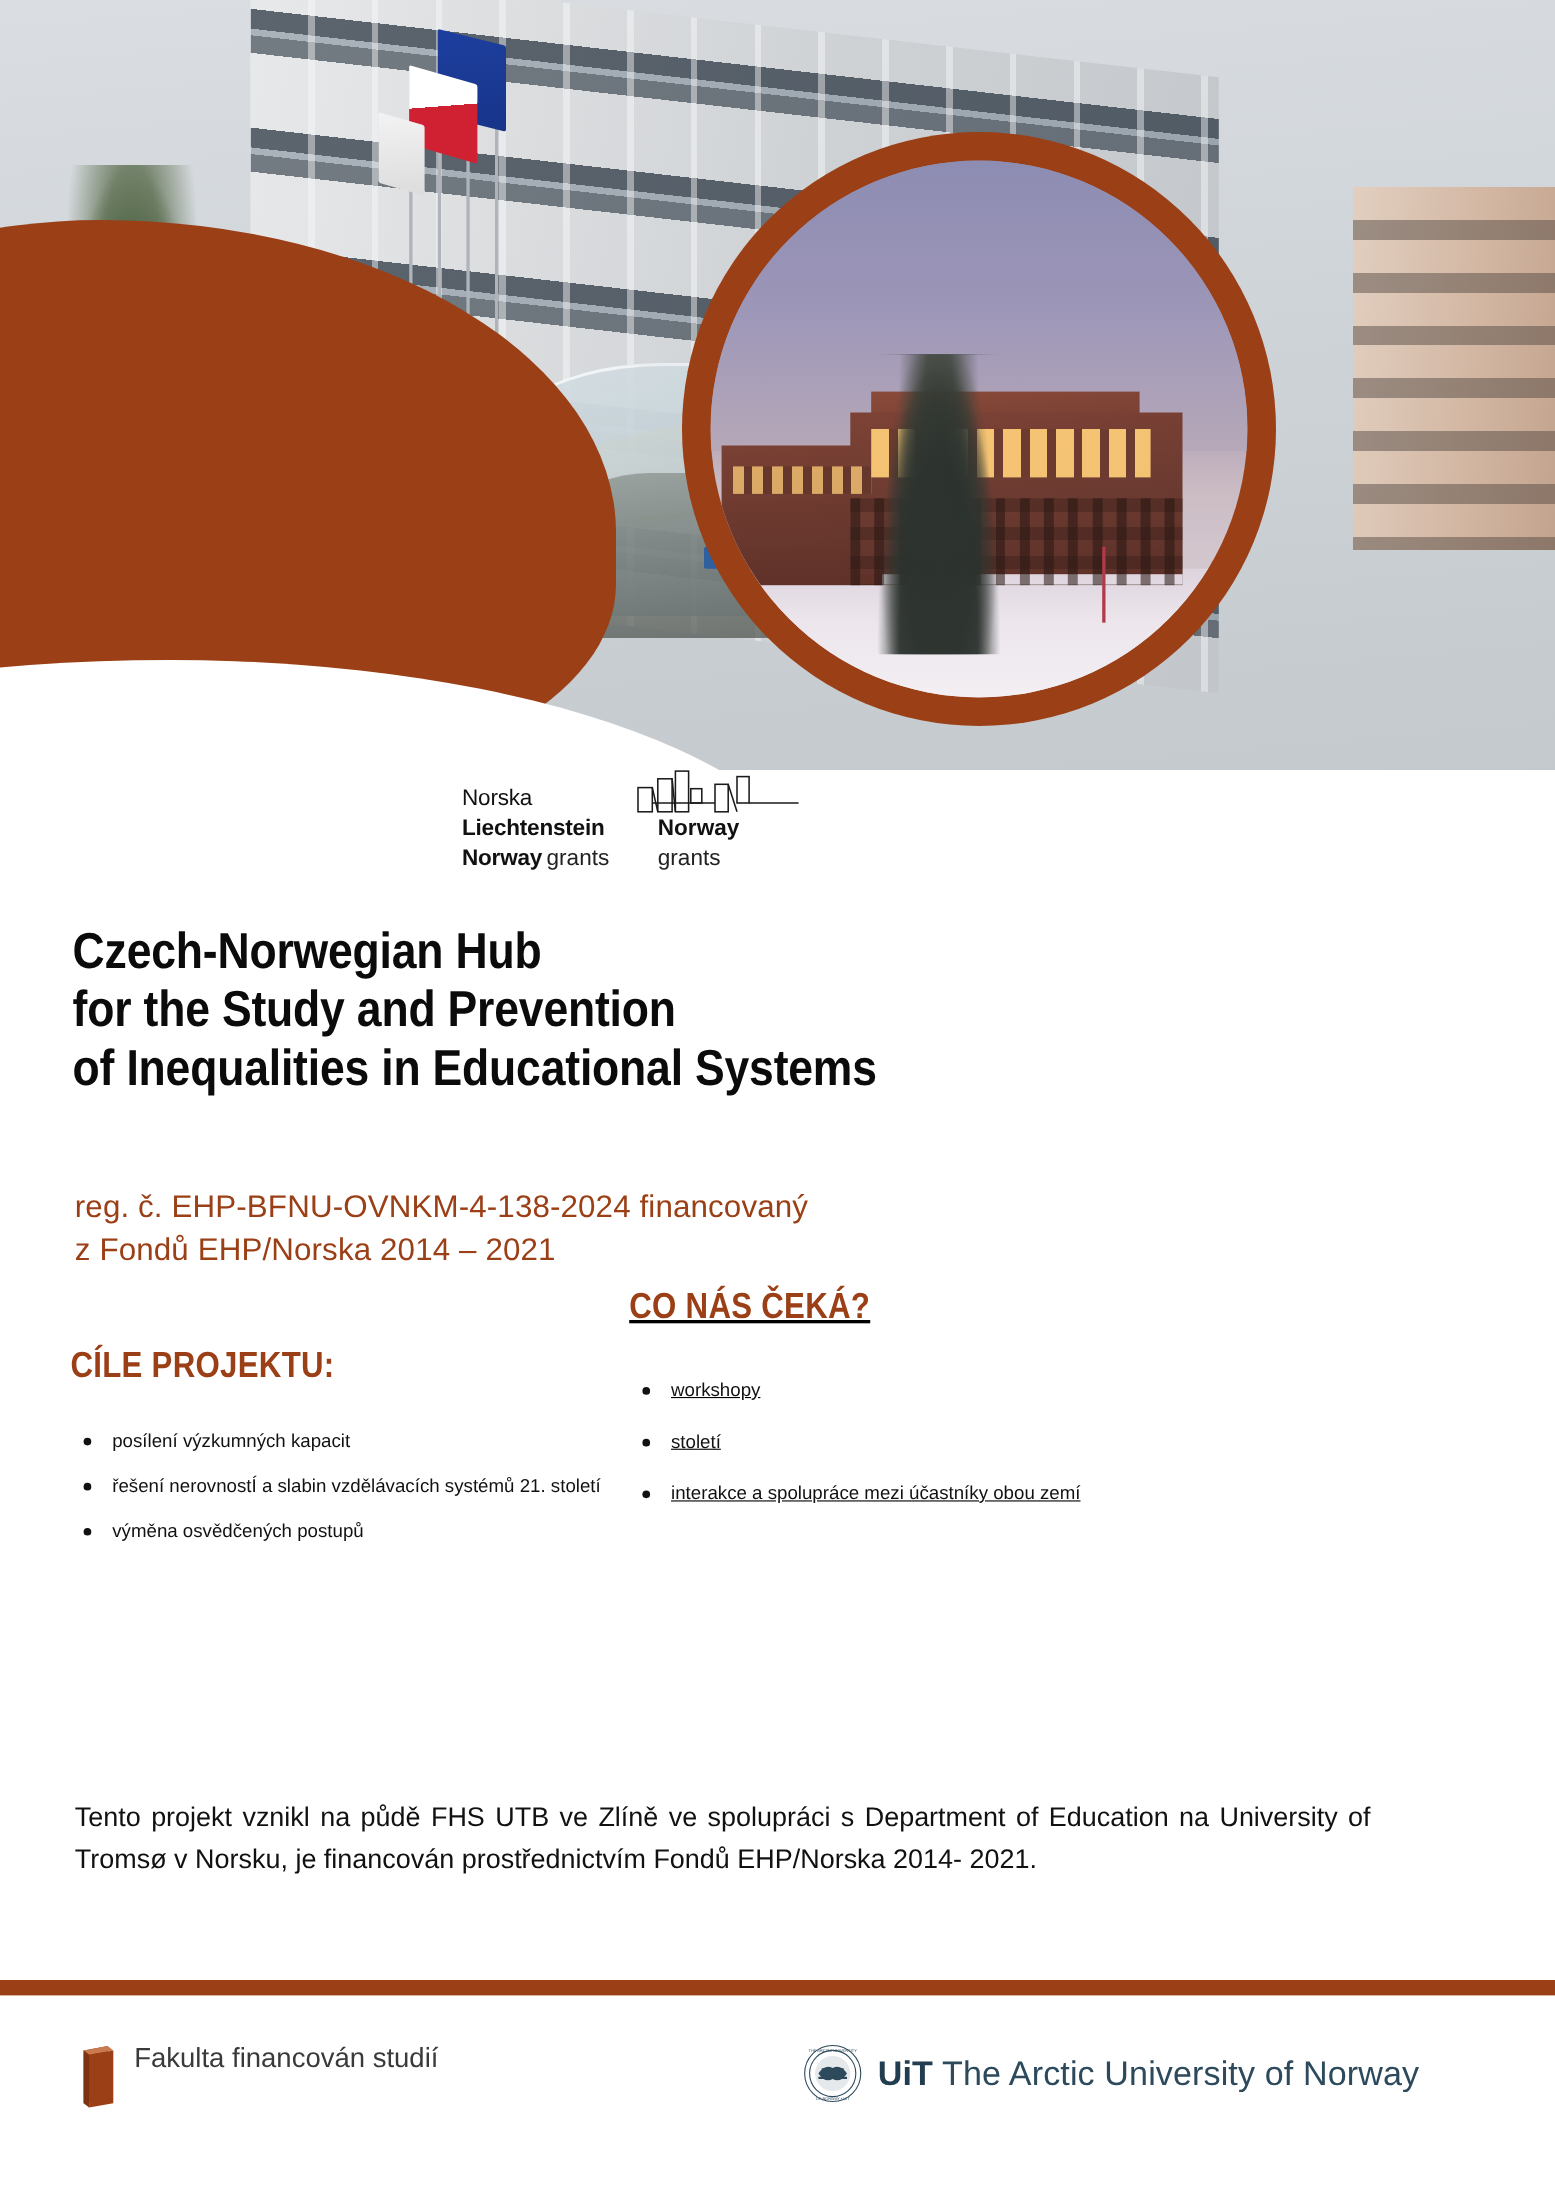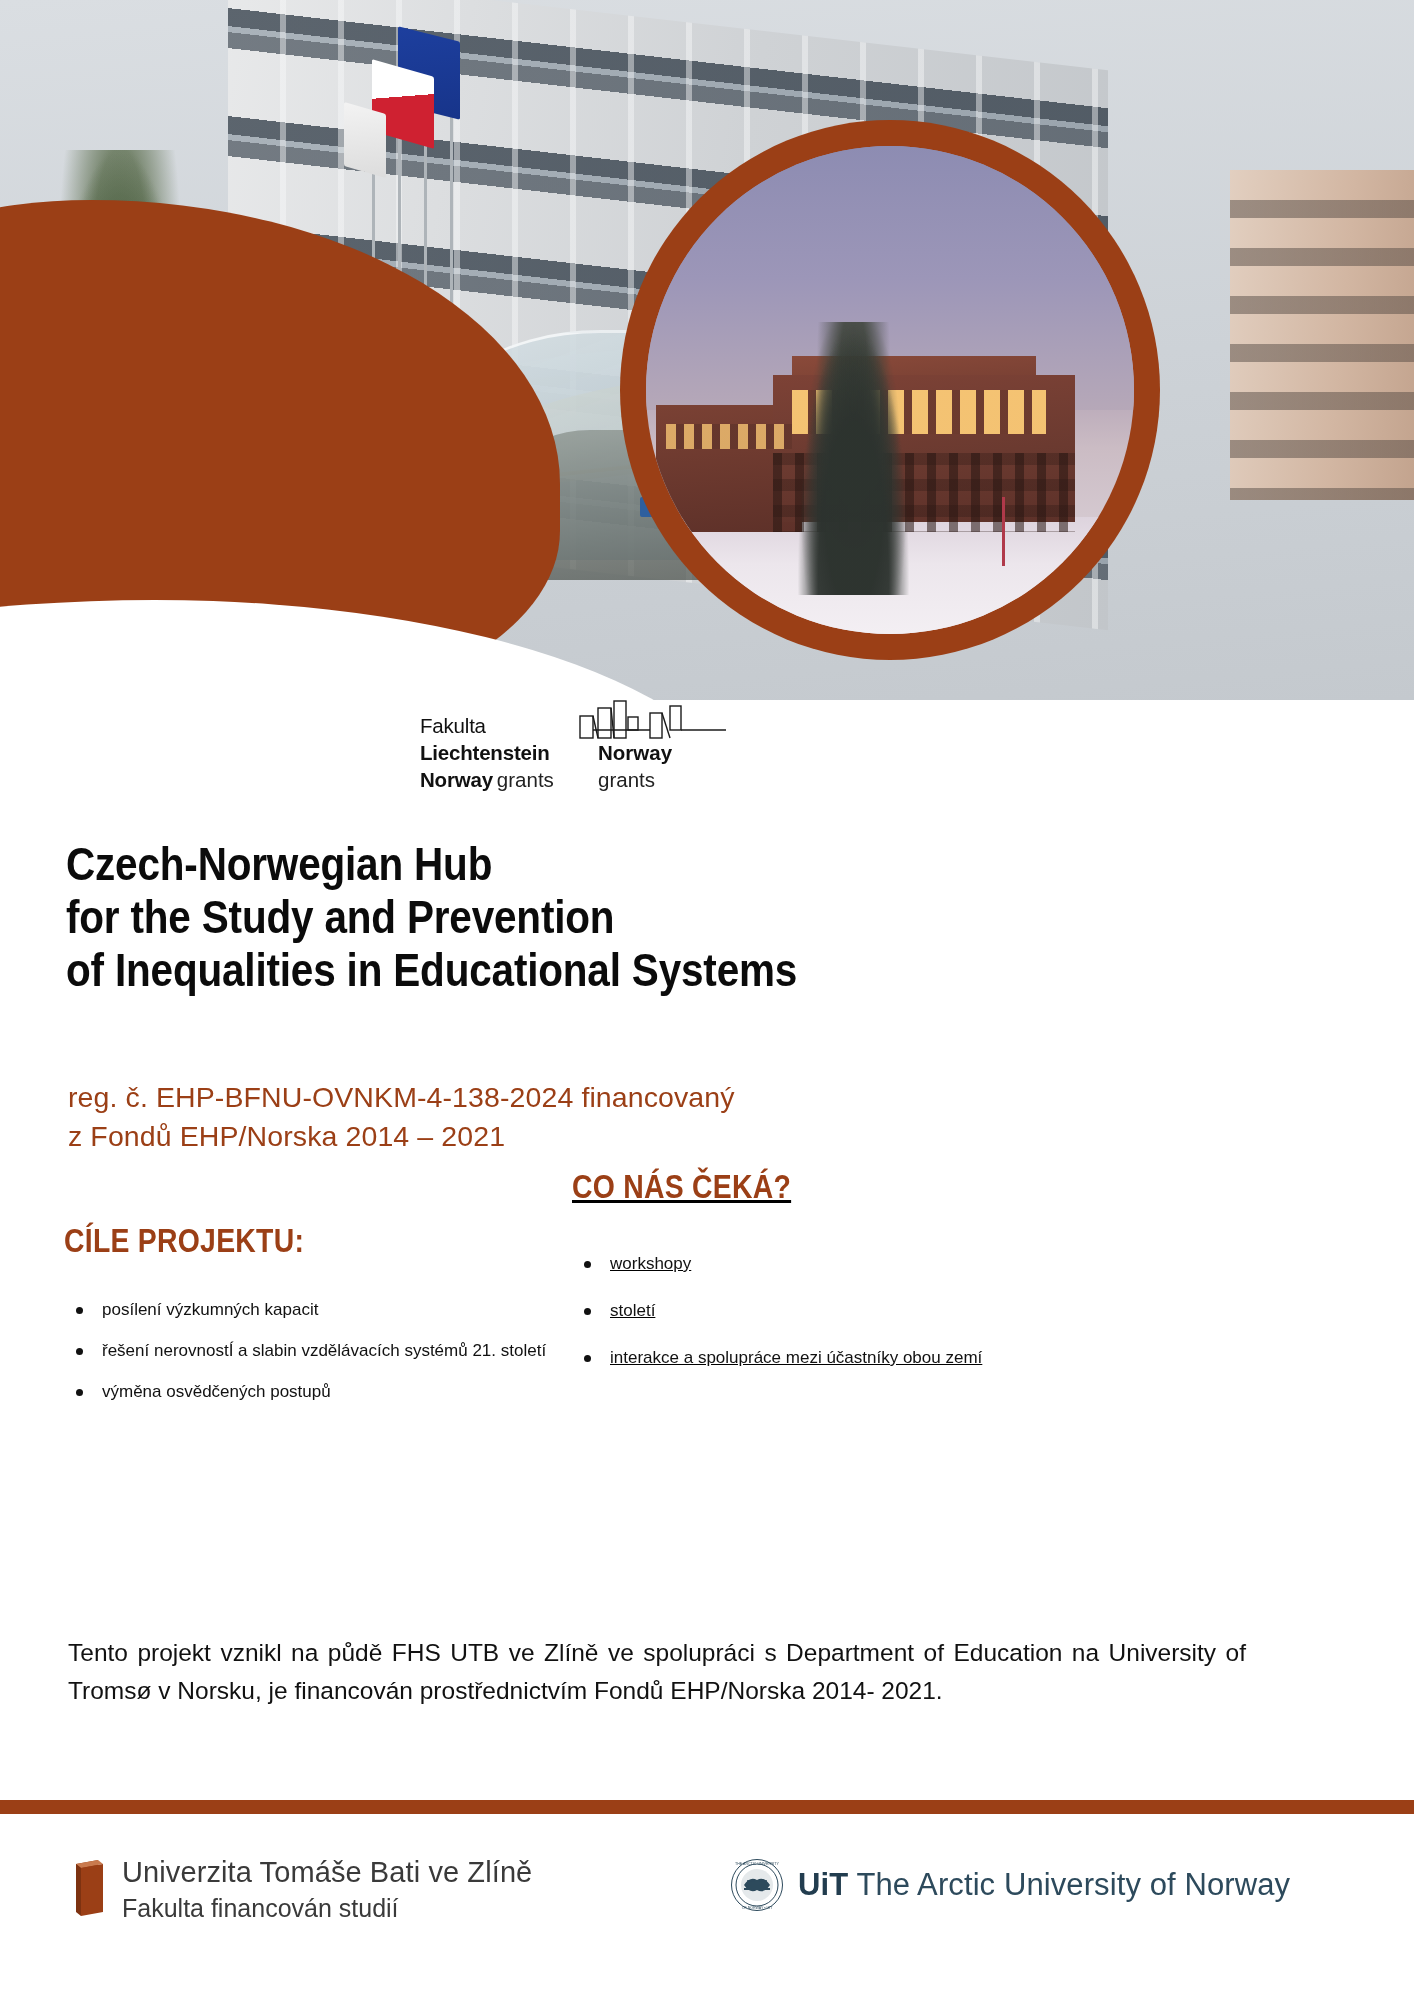--- a/index.html
+++ b/index.html
@@ -352,21 +352,21 @@
       <div class="n-lit2"></div>
       <div class="n-win-rows"></div>
       <div class="n-pole"></div>
       <div class="n-tree"></div>
     </div>
   </div>
 </div>
 
 <div class="grants-logo">
   <div class="grants-left">
-    <div class="gl-line">Fakulta</div>
+    <div class="gl-line">Norska</div>
     <div class="gl-line bold">Liechtenstein</div>
     <div class="gl-row">
       <span class="gl-line bold">Norway</span>
       <span class="gl-grants">grants</span>
     </div>
   </div>
 
   <svg class="grants-mark" viewBox="0 0 150 52">
     <g fill="none" stroke="#1a1a1a" stroke-width="1.4">
       <rect x="2" y="16" width="13" height="22"></rect>
@@ -425,21 +425,20 @@
 <div class="footer">
 
   <div class="utb">
     <svg class="utb-book" viewBox="0 0 34 60">
       <path d="M4 6 L26 2 L26 50 L4 54 Z" fill="#9b3f16"></path>
       <path d="M4 6 L26 2 L31 6 L9 10 Z" fill="#c97a4e"></path>
       <path d="M4 6 L9 10 L9 58 L4 54 Z" fill="#7d3211"></path>
       <path d="M9 10 L31 6 L31 54 L9 58 Z" fill="#9b3f16"></path>
     </svg>
     <div>
-      <div class="utb-text-main">Univerzita Tomáše Bati ve Zlíně</div>
       <div class="utb-text-sub">Fakulta financován studií</div>
     </div>
   </div>
 
   <div class="uit">
     <svg class="uit-seal" viewBox="0 0 54 54">
       <circle cx="27" cy="27" r="25.5" fill="none" stroke="#2d4a5c" stroke-width="1"></circle>
       <circle cx="27" cy="27" r="21" fill="none" stroke="#2d4a5c" stroke-width="1"></circle>
       <circle cx="27" cy="27" r="16" fill="#2d4a5c" opacity="0.12"></circle>
       <path d="M14 27 q6 -9 13 -5 q7 -4 13 5 q-6 9 -13 5 q-7 4 -13 -5 Z" fill="#2d4a5c"></path>

